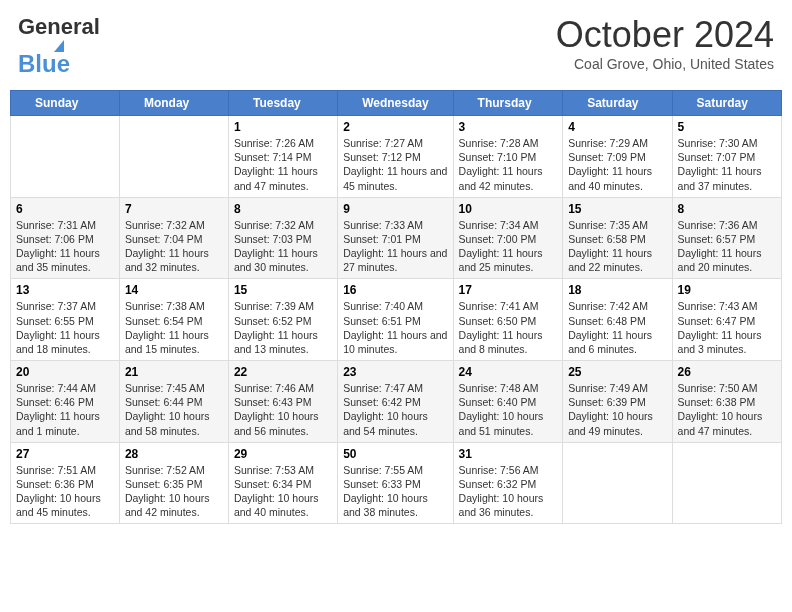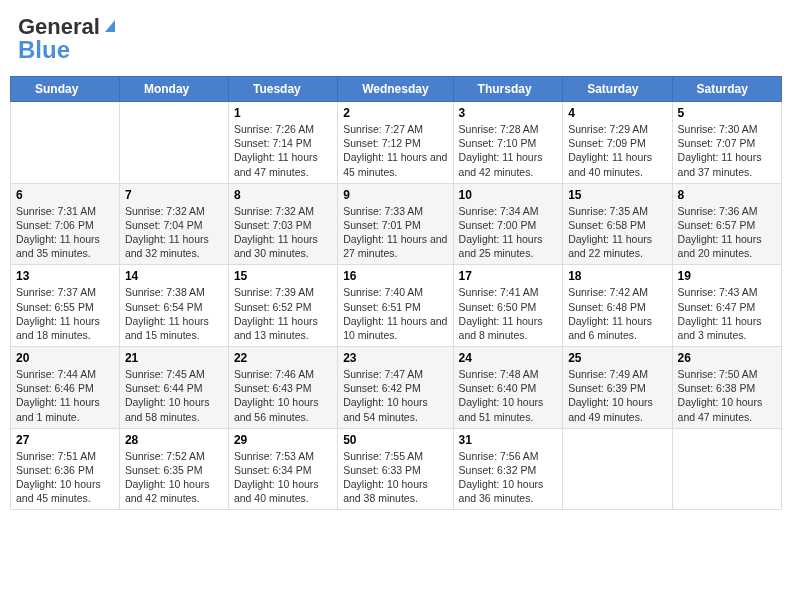--- a/index.html
+++ b/index.html
@@ -72,27 +72,31 @@
     }
     .empty-cell {
       background: #fff !important;
     }
   </style>
 </head>
 <body>
 
 <div class="header">
   <div class="logo">
-    <div style="display:flex;align-items:center;gap:0;">
+    <div style="display:flex;align-items:center;gap:0;flex-direction:column;">
       <span style="font-size:22px;font-weight:bold;color:#333;">General</span>
       <svg width="18" height="18" viewBox="0 0 18 18" style="margin-left:1px;margin-top:-4px;">
         <polygon points="4,16 14,16 14,4" fill="#4a90d9"></polygon>
       </svg>
     </div>
     <span style="font-size:24px;font-weight:bold;color:#4a90d9;margin-top:-4px;">Blue</span>
+  </div>
+  <div class="title-section">
+    <div class="month-title">October 2024</div>
+    <div class="location">Coal Grove, Ohio, United States</div>
   </div>
 </div>
 
 <table class="calendar">
   <thead>
     <tr>
     <th>Sunday</th>
         <th>Monday</th>
         <th>Tuesday</th>
         <th>Wednesday</th>

